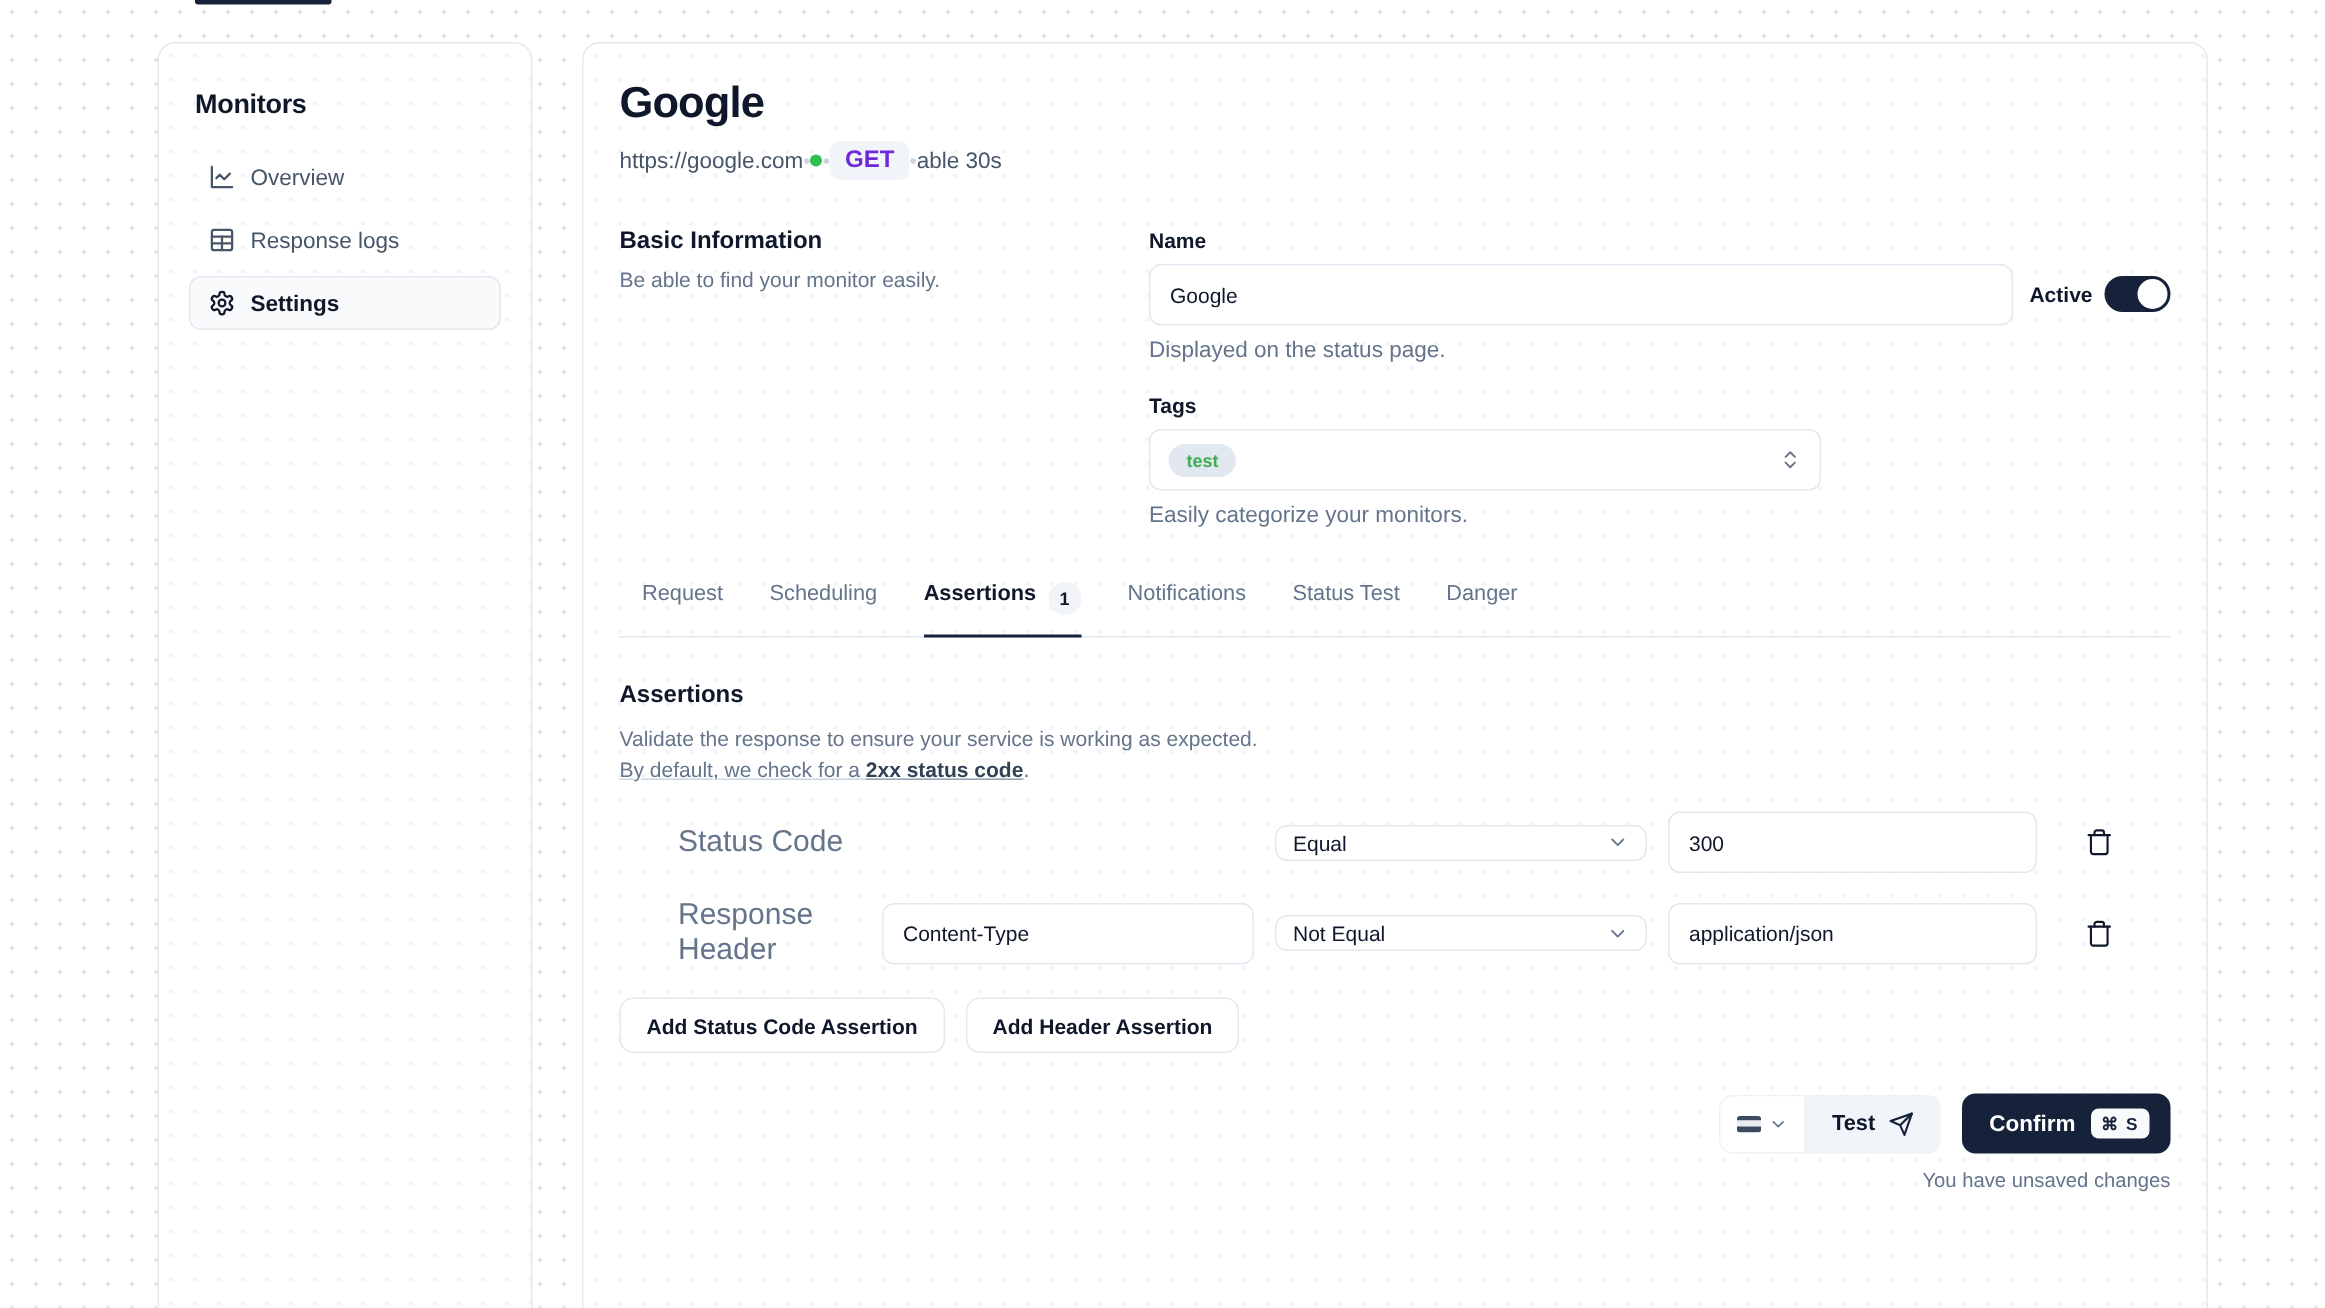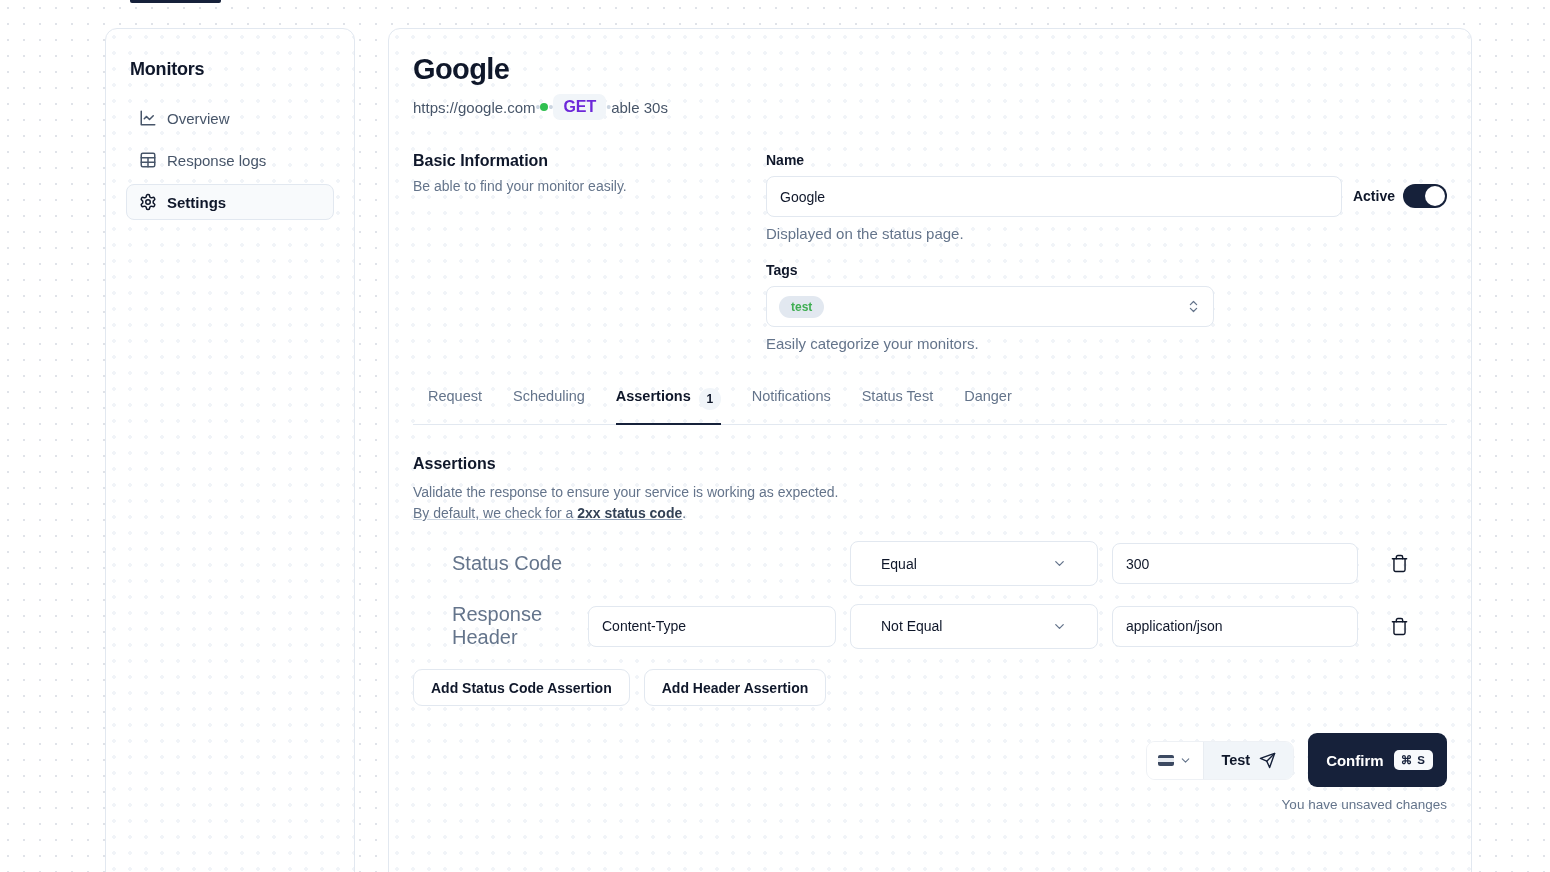--- a/index.html
+++ b/index.html
@@ -100,22 +100,22 @@
   .assert-head h3 { font-size:16px; font-weight:700; }
   .assert-desc { font-size:14px; color:#64748b; margin-top:9px; line-height:1.5; }
   .assert-desc .u { text-decoration:underline; text-decoration-color:#cbd5e1; }
   .assert-desc b { color:#334155; font-weight:700; text-decoration:underline; text-decoration-color:#94a3b8; }
   .assert-row {
     display:grid; grid-template-columns:161px 248px 248px 246px 1fr;
     column-gap:14px; align-items:center; margin-top:17px;
   }
   .assert-type { font-size:20px; color:#64748b;margin-left:39px; }
   .select-box {
-    height:45px; border:1px solid #e2e8f0; border-radius:8px; background:#fff;
-    display:flex; align-items:center; padding:0 30px; font-size:14px; cursor:pointer;
+    height:24px; border:1px solid #e2e8f0; border-radius:8px; background:#fff;
+    display:flex; align-items:center; padding:0 11px; font-size:14px; cursor:pointer;
   }
   .select-box svg { margin-left:auto; stroke:#64748b; }
   .trash-btn { background:none; border:none; cursor:pointer; justify-self:end; margin-right:34px; padding:4px; }
   .trash-btn svg { stroke:#0f172a; display:block; }
   .add-row { display:flex; gap:14px; margin-top:20px; }
   .outline-btn {
     height:37px; padding:0 17px; background:#fff; border:1px solid #e2e8f0; border-radius:9px;
     font-size:14px; font-weight:600; color:#0f172a; cursor:pointer; font-family:"Liberation Sans",sans-serif;
   }
   
@@ -130,21 +130,21 @@
   .flag i:nth-child(1){ background:#3c4961; }
   .flag i:nth-child(2){ background:#e8ecf2; }
   .flag i:nth-child(3){ background:#3c4961; }
   .region-seg svg { stroke:#64748b; }
   .test-seg {
     display:flex; align-items:center; gap:9px; padding:0 17px; background:#f1f5f9;
     font-size:14.5px; font-weight:600; color:#0f172a; cursor:pointer;
   }
   .test-seg svg { stroke:#16213a; }
   .confirm-btn {
-    display:flex; align-items:center; gap:10px; height:54px; padding:0 14px 0 18px;
+    display:flex; align-items:center; gap:10px; height:40px; padding:0 14px 0 18px;
     background:#16213a; border:none; border-radius:9px; cursor:pointer;
     font-size:15px; font-weight:700; color:#ffffff; font-family:"Liberation Sans",sans-serif;
   }
   .kbd {
     background:#f8fafc; color:#16213a; font-size:11.5px; font-weight:600;
     padding:3px 7px; border-radius:5px; letter-spacing:1px;
   }
   .unsaved { text-align:right; font-size:13.5px; color:#64748b; margin-top:10px; }
 </style>
 </head>

